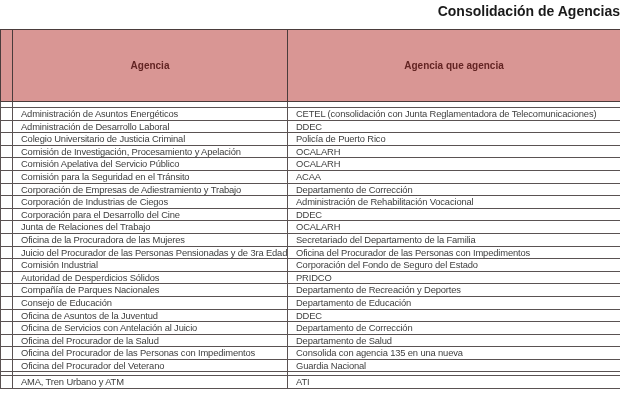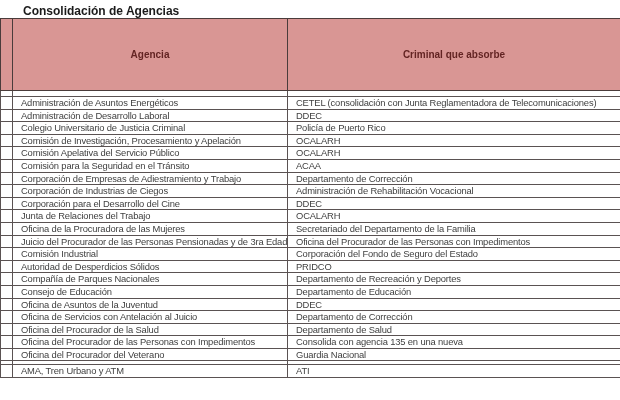--- a/index.html
+++ b/index.html
@@ -12,31 +12,32 @@
     font-family: "Liberation Sans", sans-serif;
   }
   .page {
     width: 620px;
     height: 400px;
     position: relative;
     background: #ffffff;
   }
   .doc-title {
     padding-top: 4px;
-    text-align: left;
-    font-size: 12px;
+    text-align: right;
+    font-size: 14px;
     line-height: 14px;
     font-weight: bold;
     color: #1a1a1a;
     padding-left: 23px;
   }
   table.agencies {
     border-collapse: collapse;
     table-layout: fixed;
     width: 620px;
+    margin-top: 11px;
     border-top: 1px solid #3a3231;
   }
   table.agencies td, table.agencies th {
     border: 1px solid #5a5252;
     padding: 0;
     overflow: hidden;
     white-space: nowrap;
   }
   col.c-narrow  { width: 12px; }
   col.c-agencia { width: 275px; }
@@ -75,21 +76,21 @@
   <table class="agencies">
     <colgroup>
       <col class="c-narrow">
       <col class="c-agencia">
       <col class="c-absorbe">
     </colgroup>
     <thead>
       <tr class="header-row">
         <th></th>
         <th>Agencia</th>
-        <th>Criminal que absorbe</th>
+        <th>Agencia que agencia</th>
       </tr>
     </thead>
     <tbody>
       <tr class="spacer-row">
         <td></td>
         <td></td>
         <td></td>
       </tr>
 
     <tr class="data-row">

